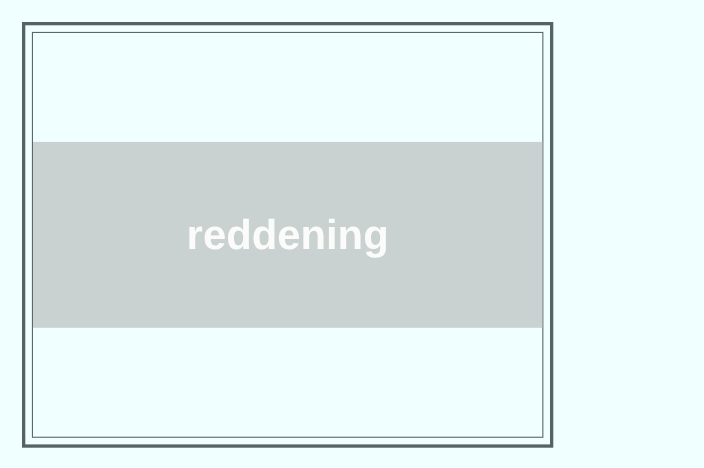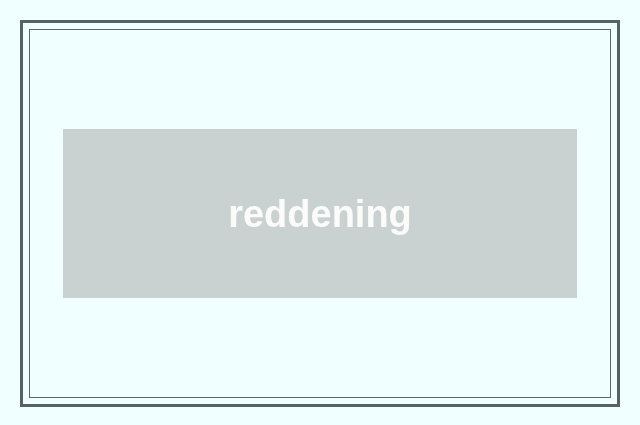--- a/index.html
+++ b/index.html
@@ -11,21 +11,21 @@
     height: 425px;
     overflow: hidden;
     background: #F0FFFF;
     font-family: "Liberation Sans", sans-serif;
     position: relative;
   }
   .outer-frame {
     position: absolute;
     left: 20px;
     top: 20px;
-    width: 600px;
+    width: 483px;
     height: 387px;
     box-sizing: border-box;
     border: 3px solid #0c4a6e;
     text-align: center;
   }
   .inner-frame {
     position: absolute;
     inset: 6px;
     box-sizing: border-box;
     border: 1.5px solid #5A6868;

